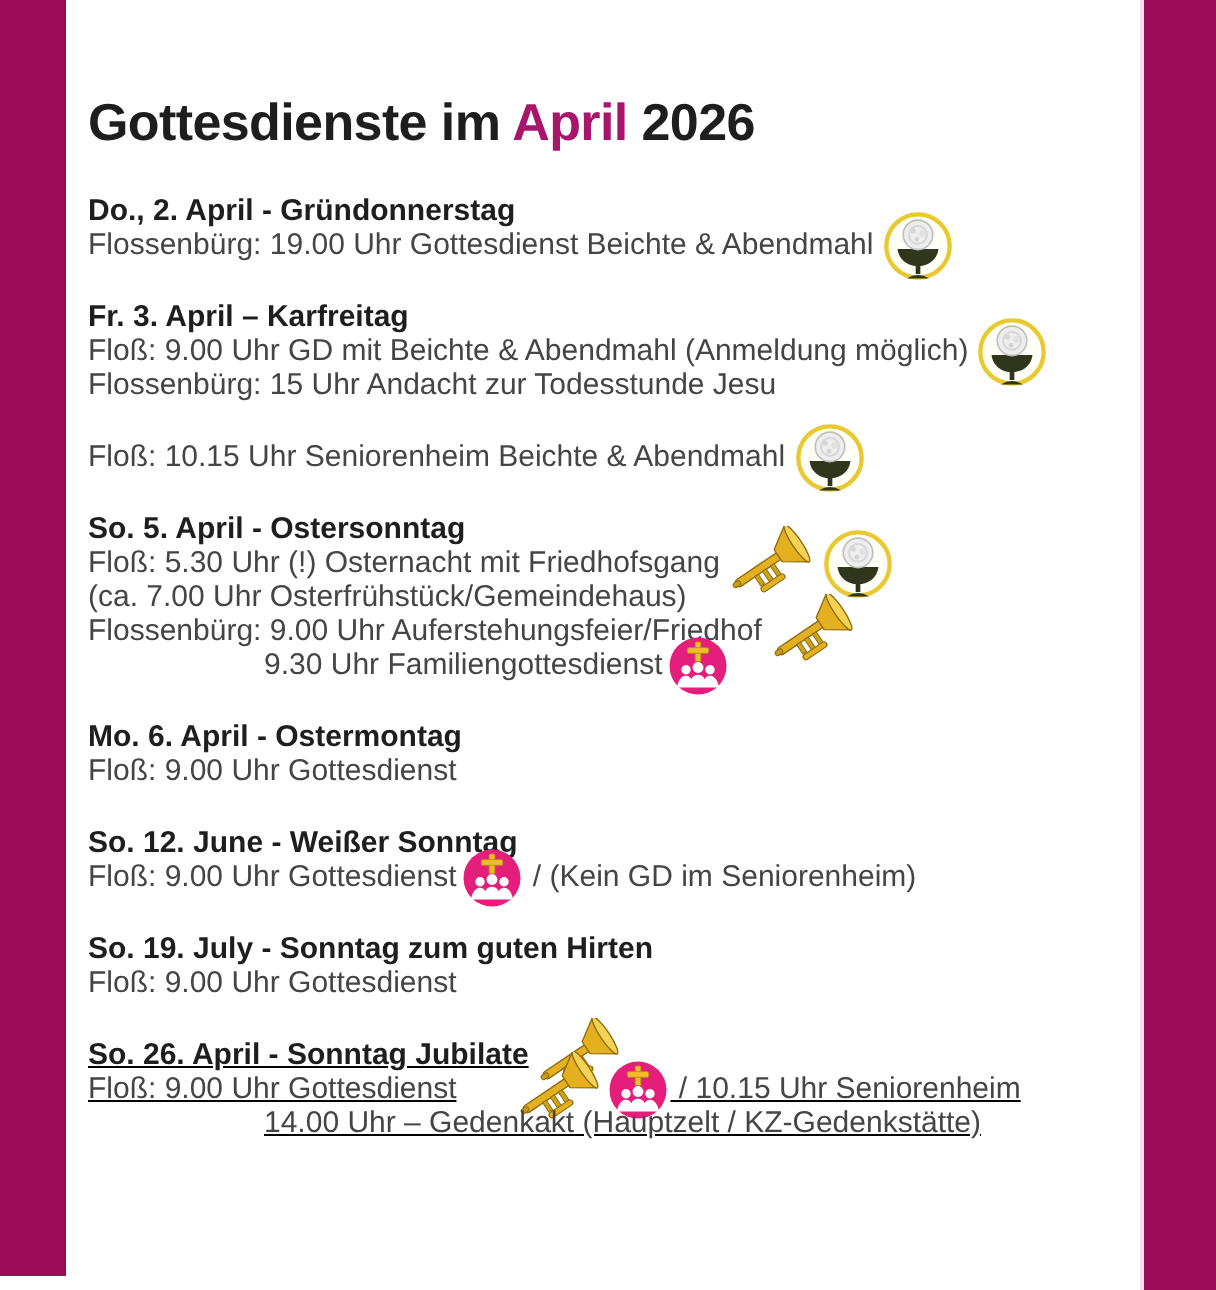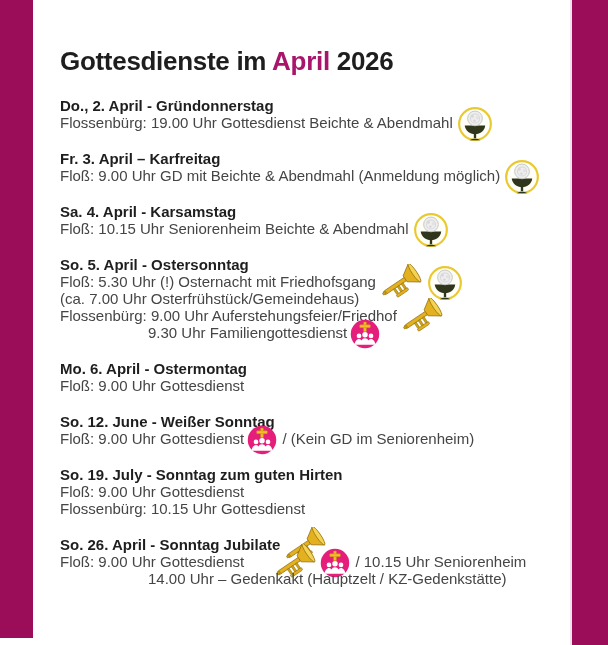--- a/index.html
+++ b/index.html
@@ -17,31 +17,31 @@
   .bar-left{
     position:absolute;left:0;top:0;width:33px;height:638px;
     background:var(--accent);
   }
   .bar-right{
     position:absolute;left:570px;top:0;width:38px;height:645px;
     background:var(--accent);
     border-left:2px solid #f0e3ec;
   }
   .content{
-    position:absolute;left:60px;top:34px;width:514px;
+    position:absolute;left:44px;top:34px;width:514px;
   }
   .title{
     margin:0 0 21px 0;padding-top:12px;
     font-size:26px;font-weight:bold;line-height:30px;
     color:var(--header-text);letter-spacing:-0.3px;
     white-space:nowrap;
   }
   .title .hl{color:var(--title-hl);}
   .entry{margin:0 0 19px 0;}
-  .entry:last-child{margin-bottom:12px;}
+  .entry:last-child{margin-bottom:12px;text-decoration:underline;}
   .entry-header{
     font-size:15px;font-weight:bold;line-height:17px;
     color:var(--header-text);white-space:nowrap;
   }
   .line{
     font-size:15px;line-height:17px;color:var(--body-text);
     white-space:nowrap;
   }
   .line.indent{margin-left:88px;}
   .icon{
@@ -81,23 +81,23 @@
                 <circle cx="20" cy="20" r="17.6" fill="#fffef7" stroke="#e9c930" stroke-width="2.4"></circle>
                 <path d="M8.6 21.6 L31.4 21.6 C30.6 27.6 26.2 30.9 20 31.3 C13.8 30.9 9.4 27.6 8.6 21.6 Z" fill="#30361b"></path>
                 <rect x="18.7" y="30.8" width="2.6" height="4.8" fill="#30361b"></rect>
                 <path d="M13.8 38 Q20 34.2 26.2 38 Z" fill="#30361b"></path>
                 <circle cx="20" cy="13.8" r="8.2" fill="#eeeeee" stroke="#bfbfbf" stroke-width="0.9"></circle>
                 <circle cx="20" cy="13.8" r="5" fill="none" stroke="#d9d9d9" stroke-width="1.2"></circle>
                 <circle cx="17.2" cy="11.6" r="1.5" fill="#d7d7d7"></circle>
                 <circle cx="22.6" cy="13" r="1.8" fill="#e1e1e1"></circle>
                 <circle cx="19.4" cy="16.2" r="1.3" fill="#d4d4d4"></circle>
               </svg></span></div>
-        </div>
-        <div class="entry">
-          <div class="entry-header"><span>Sa. 4. April - Karsamstag</span></div>
+          <div class="line"><span>Flossenbürg: 15 Uhr Andacht zur Todesstunde Jesu</span></div>
+        </div>
+        <div class="entry">
           <div class="line"><span>Floß: 10.15 Uhr Seniorenheim Beichte &amp; Abendmahl</span><span class="icon icon-chalice"><svg width="36" height="36" viewBox="0 0 40 40">
                 <circle cx="20" cy="20" r="17.6" fill="#fffef7" stroke="#e9c930" stroke-width="2.4"></circle>
                 <path d="M8.6 21.6 L31.4 21.6 C30.6 27.6 26.2 30.9 20 31.3 C13.8 30.9 9.4 27.6 8.6 21.6 Z" fill="#30361b"></path>
                 <rect x="18.7" y="30.8" width="2.6" height="4.8" fill="#30361b"></rect>
                 <path d="M13.8 38 Q20 34.2 26.2 38 Z" fill="#30361b"></path>
                 <circle cx="20" cy="13.8" r="8.2" fill="#eeeeee" stroke="#bfbfbf" stroke-width="0.9"></circle>
                 <circle cx="20" cy="13.8" r="5" fill="none" stroke="#d9d9d9" stroke-width="1.2"></circle>
                 <circle cx="17.2" cy="11.6" r="1.5" fill="#d7d7d7"></circle>
                 <circle cx="22.6" cy="13" r="1.8" fill="#e1e1e1"></circle>
                 <circle cx="19.4" cy="16.2" r="1.3" fill="#d4d4d4"></circle>
@@ -162,21 +162,20 @@
                 <rect x="10.3" y="6.2" width="11.4" height="3" rx="0.7" fill="#f2bc2b" stroke="#bc8e10" stroke-width="0.5"></rect>
                 <circle cx="9.6" cy="18" r="2.5" fill="#ffffff"></circle>
                 <circle cx="22.4" cy="18" r="2.5" fill="#ffffff"></circle>
                 <circle cx="16" cy="16.8" r="2.9" fill="#ffffff"></circle>
                 <path d="M4.8 27.5 C5.6 22.5 8 21.2 9.6 21.2 C11 21.2 11.9 22 12.4 23 C13 21.4 14.4 20.6 16 20.6 C17.6 20.6 19 21.4 19.6 23 C20.1 22 21 21.2 22.4 21.2 C24 21.2 26.4 22.5 27.2 27.5 Z" fill="#ffffff"></path>
               </svg></span><span> / (Kein GD im Seniorenheim)</span></div>
         </div>
         <div class="entry">
           <div class="entry-header"><span>So. 19. July - Sonntag zum guten Hirten</span></div>
           <div class="line"><span>Floß: 9.00 Uhr Gottesdienst</span></div>
-          <div class="line"><span>Flossenbürg: 10.15 Uhr Gottesdienst</span></div>
         </div>
         <div class="entry">
           <div class="entry-header"><span>So. 26. April - Sonntag Jubilate</span><span class="icon icon-trumpet"><svg width="44" height="38" viewBox="0 0 46 40">
                 <g transform="rotate(-34 23 20)">
                   <rect x="2" y="17" width="30" height="4.2" rx="2" fill="#e3b01f" stroke="#8d6a0c" stroke-width="0.7"></rect>
                   <rect x="0.5" y="17.8" width="4.2" height="2.6" rx="1.2" fill="#c79d13" stroke="#8d6a0c" stroke-width="0.5"></rect>
                   <path d="M29 15 L40.5 7.5 C43.5 13 43.5 25 40.5 30.5 L29 22.5 Z" fill="#e3b01f" stroke="#8d6a0c" stroke-width="0.7"></path>
                   <ellipse cx="40.8" cy="19" rx="2.4" ry="11.6" fill="#f3d254" stroke="#8d6a0c" stroke-width="0.7"></ellipse>
                   <rect x="12.5" y="21" width="2.4" height="6" fill="#cda315" stroke="#8d6a0c" stroke-width="0.5"></rect>
                   <rect x="17.5" y="21" width="2.4" height="7" fill="#cda315" stroke="#8d6a0c" stroke-width="0.5"></rect>

